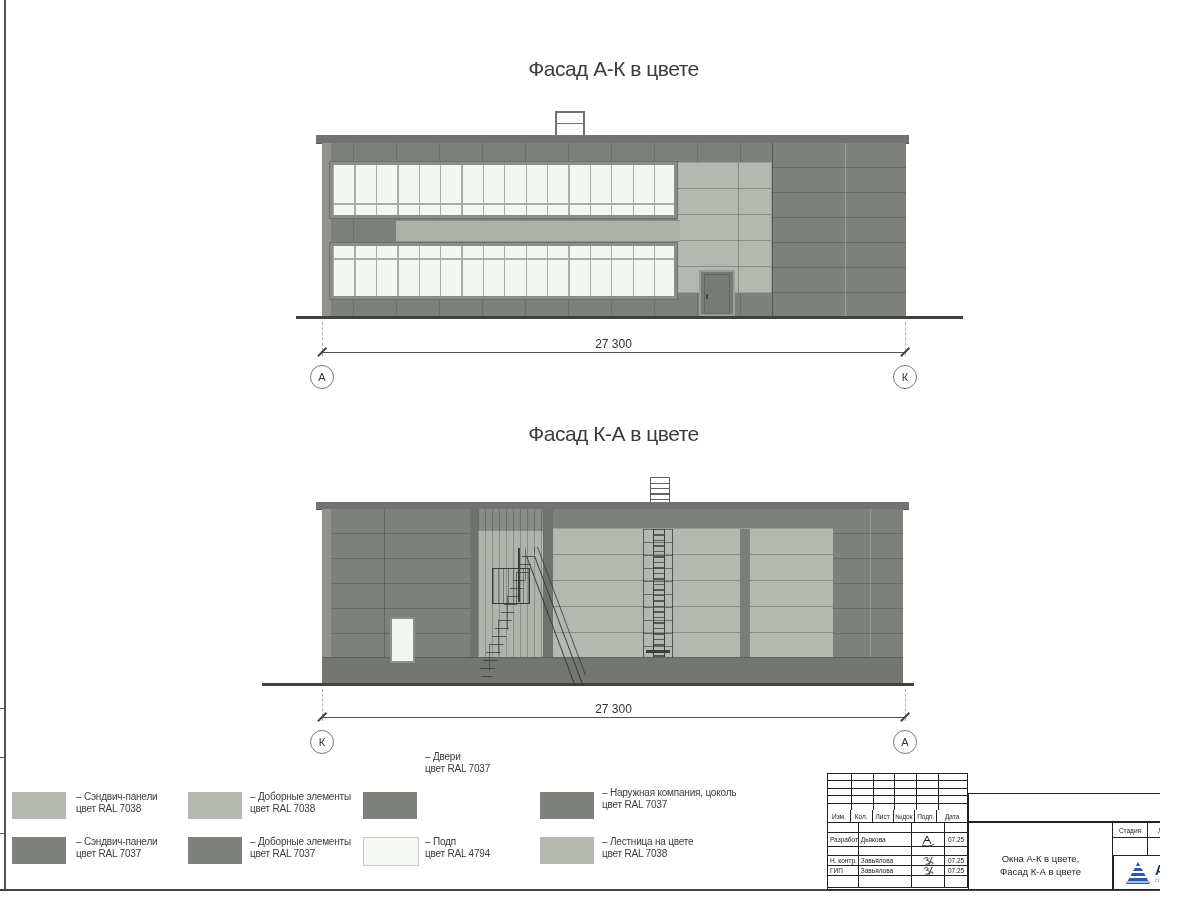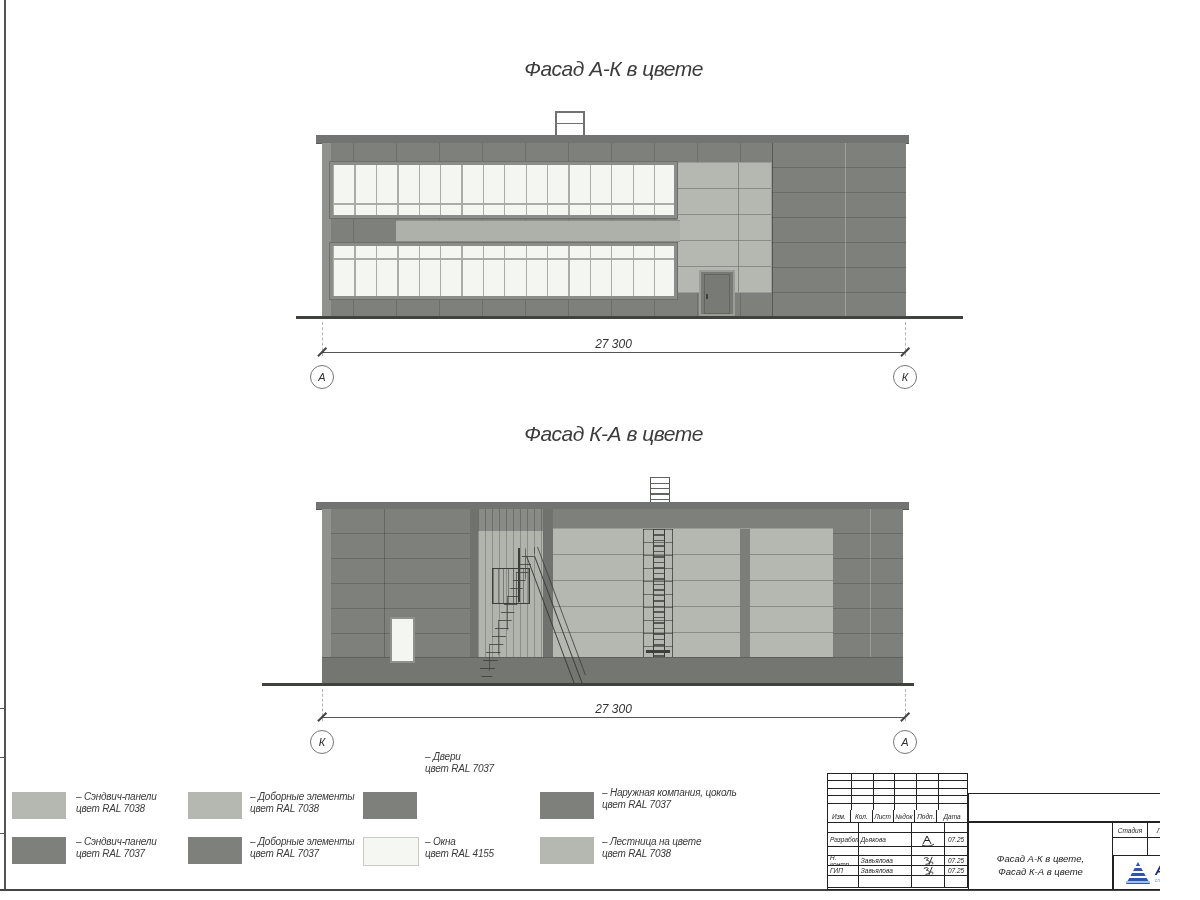--- a/index.html
+++ b/index.html
@@ -1,17 +1,17 @@
 <!DOCTYPE html>
 <html><head>
 <meta charset="utf-8">
 <style>
   html,body{margin:0;padding:0;background:#fff;}
   #sheet{position:relative;width:1160px;height:900px;background:#ffffff;overflow:hidden;
-         font-family:"Liberation Sans", sans-serif;color:#3a3a3a;font-style:italic;}
+         font-family:"Liberation Sans", sans-serif;color:#3a3a3a;}
   .abs{position:absolute;}
   .ctr{text-align:center;}
   .facade-title{font-size:21px;letter-spacing:-0.5px;color:#3c3c3c;}
   
   .vj{background-image:repeating-linear-gradient(90deg, rgba(30,33,28,.18) 0 1px, transparent 1px 43px);background-position:31px 0;}
   .hj{background-image:repeating-linear-gradient(180deg, transparent 0 24px, rgba(20,23,18,.20) 24px 25px);}
   .hj-light{background-image:repeating-linear-gradient(180deg, transparent 0 25px, rgba(100,105,96,.55) 25px 26px);}
   .vj-mid{background-image:repeating-linear-gradient(90deg, transparent 0 85px, rgba(100,105,96,.6) 85px 86px);}
   .vfine{background-image:repeating-linear-gradient(90deg, rgba(80,84,77,.38) 0 1px, transparent 1px 7px);}
   .win-frame{background:#8a8d88;border:1px solid #6c6f6a;}
@@ -204,22 +204,22 @@
       <div>– Доборные элементы</div>
         <div>цвет RAL 7037</div>
     </div>
     <div class="abs lg-sw" style="left: 363px; top: 792px; background-color: rgb(125, 128, 123);"></div>
     <div class="abs lg-tx" style="left:425px;top:751px;">
       <div>– Двери</div>
         <div>цвет RAL 7037</div>
     </div>
     <div class="abs lg-sw white" style="left: 363px; top: 837px; background-color: rgb(244, 247, 242);"></div>
     <div class="abs lg-tx" style="left:425px;top:836px;">
-      <div>– Окна</div>
-        <div>цвет RAL 4155</div>
+      <div>– Подп</div>
+        <div>цвет RAL 4794</div>
     </div>
     <div class="abs lg-sw" style="left: 540px; top: 792px; background-color: rgb(125, 128, 123);"></div>
     <div class="abs lg-tx" style="left:602px;top:787px;">
       <div>– Наружная компания, цоколь</div>
         <div>цвет RAL 7037</div>
     </div>
     <div class="abs lg-sw" style="left: 540px; top: 837px; background-color: rgb(181, 184, 177);"></div>
     <div class="abs lg-tx" style="left:602px;top:836px;">
       <div>– Лестница на цвете</div>
         <div>цвет RAL 7038</div>
@@ -286,21 +286,21 @@
         <div style="width:31px;"></div>
           <div style="width:54px;"></div>
           <div style="width:33px;"></div>
           <div style="width:23px;"></div>
       </div>
     </div>
 
     <div class="bcell thick" style="left:141px;top:20px;width:262px;height:29px;"></div>
 
     <div class="bcell thick" style="left:141px;top:49px;width:145px;height:68px;display:flex;flex-direction:column;align-items:center;justify-content:center;padding-top:18px;">
-      <div class="doc-title">Фасад А-К в цвете,</div>
+      <div class="doc-title">Окна А-К в цвете,</div>
       <div class="doc-title">Фасад К-А в цвете</div>
     </div>
 
     <div class="abs" style="left:286px;top:49px;width:117px;height:68px;">
       <div class="row-flex" style="height:16px;border-top:1.5px solid #222;box-sizing:border-box;">
         <div style="width:35px;">Стадия</div>
         <div style="width:35px;">Лист</div>
         <div style="width:47px;">Листов</div>
       </div>
       <div class="row-flex" style="height:18px;">

